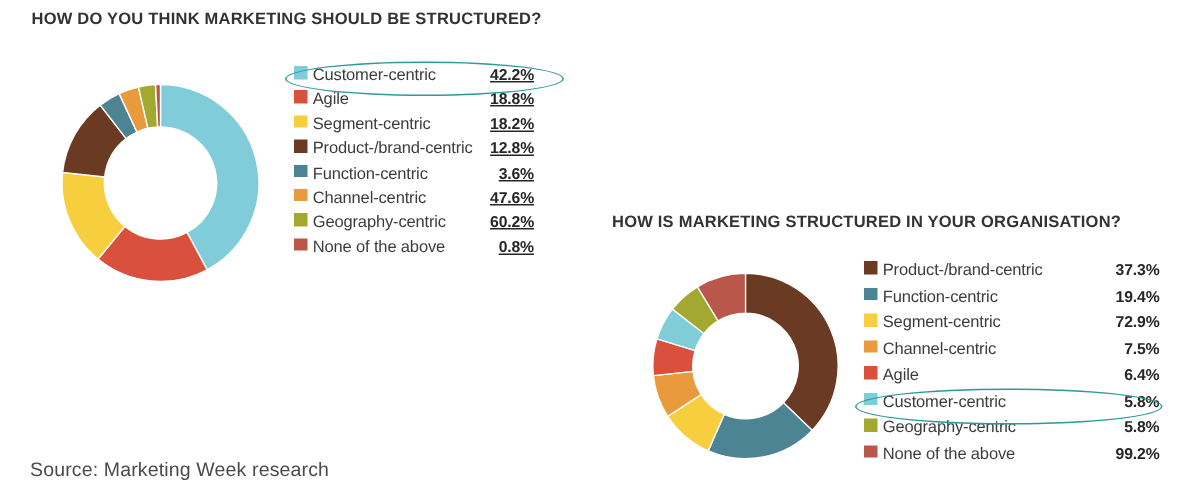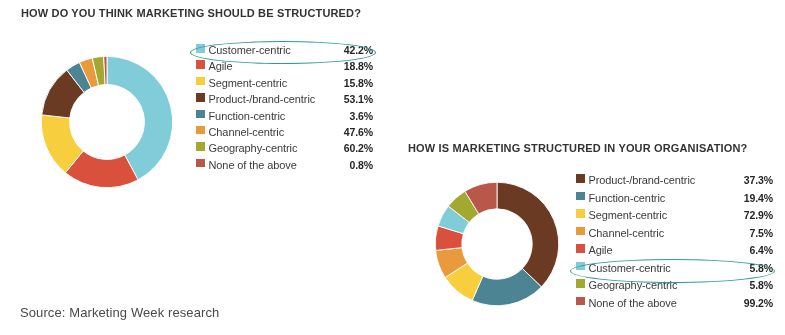--- a/index.html
+++ b/index.html
@@ -62,21 +62,21 @@
   }
 
   .legend-value {
     position: absolute;
     right: 0;
     font-size: 10.5px;
     font-weight: bold;
     color: #262626;
     letter-spacing: -0.1px;
   }
-  #legend-1 .legend-value { right: 3px; }
+  #legend-1 .legend-value { right: 20px; text-decoration: underline; }
   #legend-2 .legend-value { right: 3px; }
 
   .highlight-ellipse {
     position: absolute;
     border: 1.6px solid #2e9a96;
     border-radius: 50%;
     pointer-events: none;
   }
   #highlight-1 {
     left: 190px; top: 41px; width: 184px; height: 21px;
@@ -119,26 +119,26 @@
       <span class="legend-value">42.2%</span>
     </div>
     <div class="legend-row">
       <span class="legend-swatch" style="background: rgb(217, 81, 60);"></span>
       <span class="legend-label">Agile</span>
       <span class="legend-value">18.8%</span>
     </div>
     <div class="legend-row">
       <span class="legend-swatch" style="background: rgb(247, 207, 62);"></span>
       <span class="legend-label">Segment-centric</span>
-      <span class="legend-value">15.8%</span>
+      <span class="legend-value">18.2%</span>
     </div>
     <div class="legend-row">
       <span class="legend-swatch" style="background: rgb(107, 58, 35);"></span>
       <span class="legend-label">Product-/brand-centric</span>
-      <span class="legend-value">53.1%</span>
+      <span class="legend-value">12.8%</span>
     </div>
     <div class="legend-row">
       <span class="legend-swatch" style="background: rgb(77, 132, 148);"></span>
       <span class="legend-label">Function-centric</span>
       <span class="legend-value">3.6%</span>
     </div>
     <div class="legend-row">
       <span class="legend-swatch" style="background: rgb(232, 154, 60);"></span>
       <span class="legend-label">Channel-centric</span>
       <span class="legend-value">47.6%</span>

